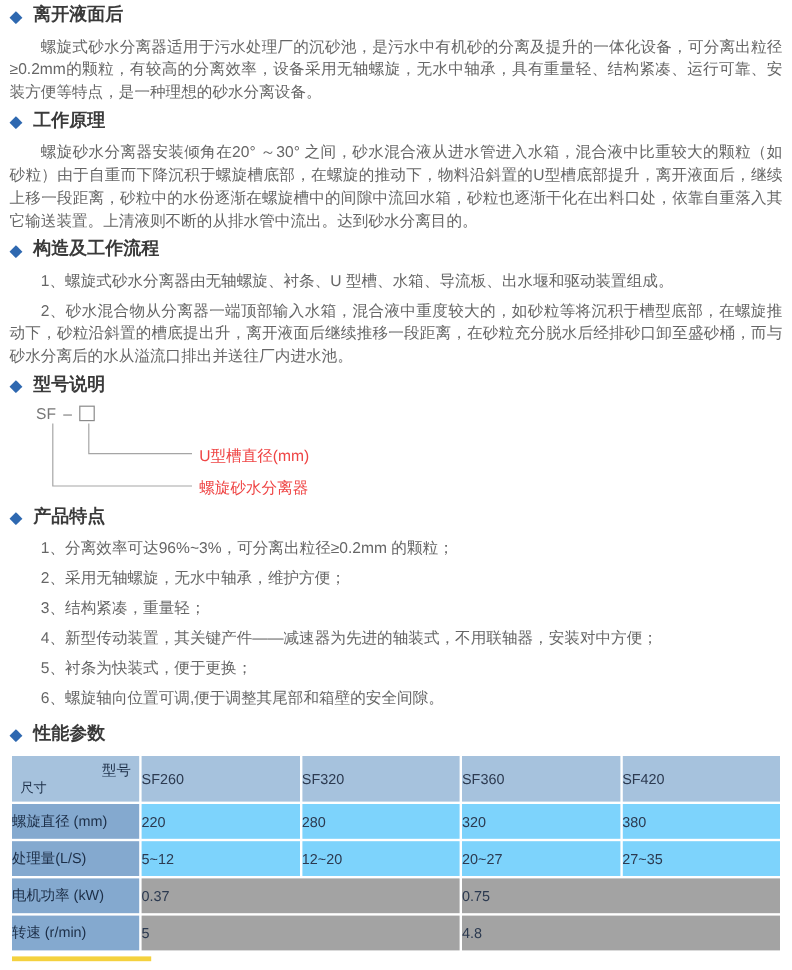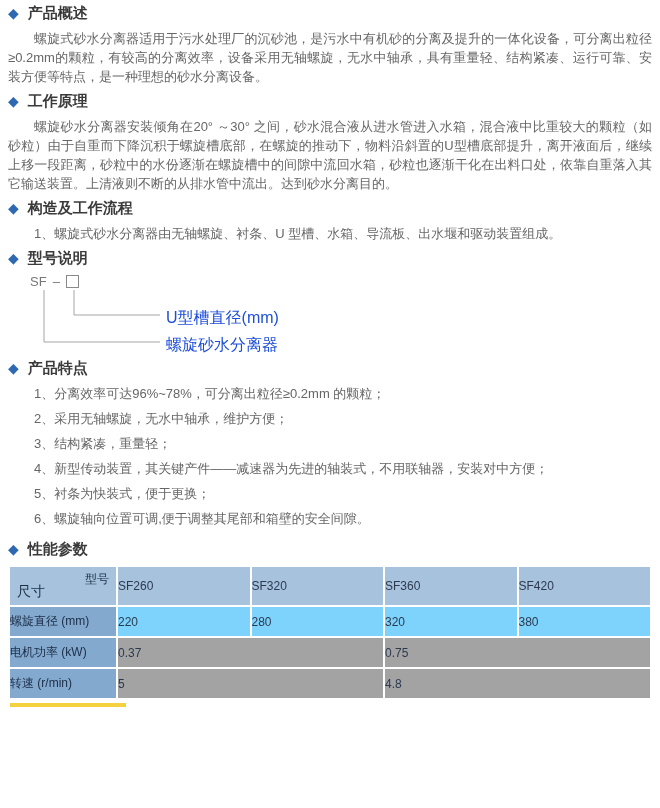--- a/index.html
+++ b/index.html
@@ -20,64 +20,65 @@
     font-size:13px;line-height:19px;color:#666;
     margin:0 0 6px;text-indent:2em;text-align:justify;
   }
   .feature{margin:0 0 6px;text-align:left;}
   
   .model-diagram{position:relative;height:80px;margin:2px 0 4px;}
   .model-code{position:absolute;left:22px;top:0;display:flex;align-items:center;gap:6px;
     font-size:13px;color:#777;}
   .size-box{width:11px;height:11px;border:1px solid #8a8a8a;display:inline-block;background:#fff;}
   .dlines{position:absolute;left:0;top:0;}
-  .dlabel{position:absolute;font-size:16px;color:#1d4ed8;white-space:nowrap;}
+  .dlabel{position:absolute;font-size:13px;color:#ef4444;white-space:nowrap;}
   .lbl-u{left:158px;top:34px;}
   .lbl-p{left:158px;top:61px;}
   
   table.perf{border-collapse:separate;border-spacing:2px;width:644px;table-layout:fixed;margin:0;}
   .perf td{text-align:left;font-size:12px;color:#2c3a50;padding:0;overflow:hidden;}
   .perf tr.hdr td{height:38px;background:#a6c2dd;}
   .perf td.corner{
     position:relative;background-color:#84a9cf;
     background-image:linear-gradient(to bottom right,
       rgba(255,255,255,0) calc(50% - 1px),
       rgba(255,255,255,.95) calc(50% - 1px),
       rgba(255,255,255,.95) calc(50% + 1px),
       rgba(255,255,255,0) calc(50% + 1px));
   }
   .perf .ctr{position:absolute;top:4px;right:7px;font-size:12px;color:#1c2e47;}
-  .perf .cbl{position:absolute;bottom:4px;left:7px;font-size:14px;color:#1c2e47;}
+  .perf .cbl{position:absolute;bottom:4px;left:7px;font-size:11px;color:#1c2e47;}
   .perf td.rlabel{background:#84a9cf;color:#1c2e47;height:29px;margin-left:32px;}
   .perf td.val{background:#7dd3fc;height:29px;}
   .perf td.val-lt{background:#a3a3a3;}
   .strip{width:116px;height:4px;background:#f4d13e;margin:3px 0 0 2px;}
 </style>
 </head>
 <body>
 
 <div class="page">
 
   <h2 class="sec-h first">
     <span class="diamond">◆</span>
-    <span>产品概述</span>
+    <span>离开液面后</span>
   </h2>
   <p class="body-p">螺旋式砂水分离器适用于污水处理厂的沉砂池，是污水中有机砂的分离及提升的一体化设备，可分离出粒径≥0.2mm的颗粒，有较高的分离效率，设备采用无轴螺旋，无水中轴承，具有重量轻、结构紧凑、运行可靠、安装方便等特点，是一种理想的砂水分离设备。</p>
 
   <h2 class="sec-h">
     <span class="diamond">◆</span>
     <span>工作原理</span>
   </h2>
   <p class="body-p">螺旋砂水分离器安装倾角在20° ～30° 之间，砂水混合液从进水管进入水箱，混合液中比重较大的颗粒（如砂粒）由于自重而下降沉积于螺旋槽底部，在螺旋的推动下，物料沿斜置的U型槽底部提升，离开液面后，继续上移一段距离，砂粒中的水份逐渐在螺旋槽中的间隙中流回水箱，砂粒也逐渐干化在出料口处，依靠自重落入其它输送装置。上清液则不断的从排水管中流出。达到砂水分离目的。</p>
 
   <h2 class="sec-h">
     <span class="diamond">◆</span>
     <span>构造及工作流程</span>
   </h2>
   <p class="body-p">1、螺旋式砂水分离器由无轴螺旋、衬条、U 型槽、水箱、导流板、出水堰和驱动装置组成。</p>
+  <p class="body-p">2、砂水混合物从分离器一端顶部输入水箱，混合液中重度较大的，如砂粒等将沉积于槽型底部，在螺旋推动下，砂粒沿斜置的槽底提出升，离开液面后继续推移一段距离，在砂粒充分脱水后经排砂口卸至盛砂桶，而与砂水分离后的水从溢流口排出并送往厂内进水池。</p>
 
   <h2 class="sec-h">
     <span class="diamond">◆</span>
     <span>型号说明</span>
   </h2>
 
   <div class="model-diagram">
     <svg class="dlines" width="640" height="80" viewBox="0 0 640 80">
       <polyline points="66,16 66,41 152,41" fill="none" stroke="#a5a5a5" stroke-width="1"></polyline>
       <polyline points="36,16 36,68 152,68" fill="none" stroke="#a5a5a5" stroke-width="1"></polyline>
@@ -88,21 +89,21 @@
       <span class="size-box"></span>
     </div>
     <div class="dlabel lbl-u">U型槽直径(mm)</div>
     <div class="dlabel lbl-p">螺旋砂水分离器</div>
   </div>
 
   <h2 class="sec-h">
     <span class="diamond">◆</span>
     <span>产品特点</span>
   </h2>
-  <p class="body-p feature">1、分离效率可达96%~78%，可分离出粒径≥0.2mm 的颗粒；</p>
+  <p class="body-p feature">1、分离效率可达96%~3%，可分离出粒径≥0.2mm 的颗粒；</p>
   <p class="body-p feature">2、采用无轴螺旋，无水中轴承，维护方便；</p>
   <p class="body-p feature">3、结构紧凑，重量轻；</p>
   <p class="body-p feature">4、新型传动装置，其关键产件——减速器为先进的轴装式，不用联轴器，安装对中方便；</p>
   <p class="body-p feature">5、衬条为快装式，便于更换；</p>
   <p class="body-p feature">6、螺旋轴向位置可调,便于调整其尾部和箱壁的安全间隙。</p>
 
   <h2 class="sec-h before-table">
     <span class="diamond">◆</span>
     <span>性能参数</span>
   </h2>
@@ -127,20 +128,27 @@
         <td>SF420</td>
       </tr>
       <tr>
         <td class="rlabel">螺旋直径 (mm)</td>
         <td class="val">220</td>
         <td class="val">280</td>
         <td class="val">320</td>
         <td class="val">380</td>
       </tr>
       <tr>
+        <td class="rlabel">处理量(L/S)</td>
+        <td class="val">5~12</td>
+        <td class="val">12~20</td>
+        <td class="val">20~27</td>
+        <td class="val">27~35</td>
+      </tr>
+      <tr>
         <td class="rlabel">电机功率 (kW)</td>
         <td class="val val-lt" colspan="2">0.37</td>
         <td class="val val-lt" colspan="2">0.75</td>
       </tr>
       <tr>
         <td class="rlabel">转速 (r/min)</td>
         <td class="val val-lt" colspan="2">5</td>
         <td class="val val-lt" colspan="2">4.8</td>
       </tr>
     </tbody>

